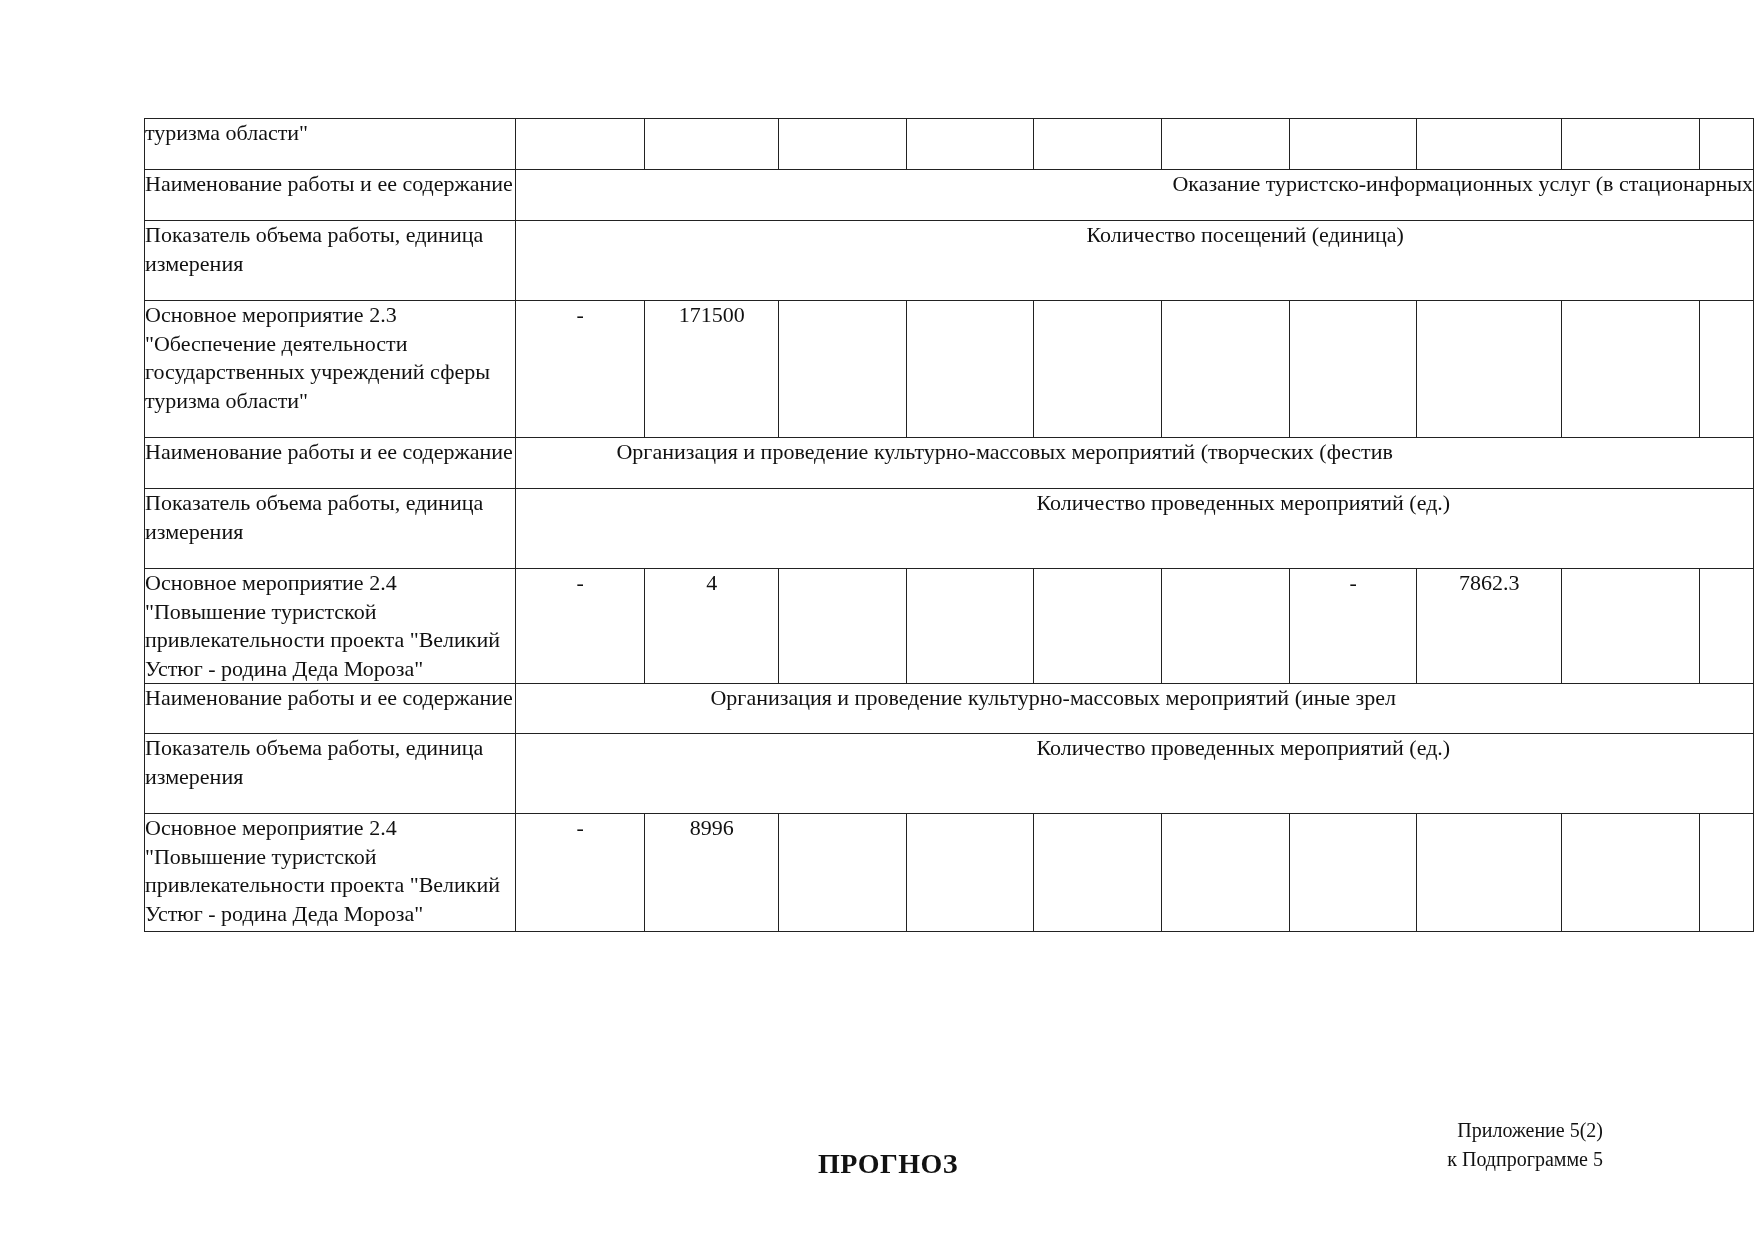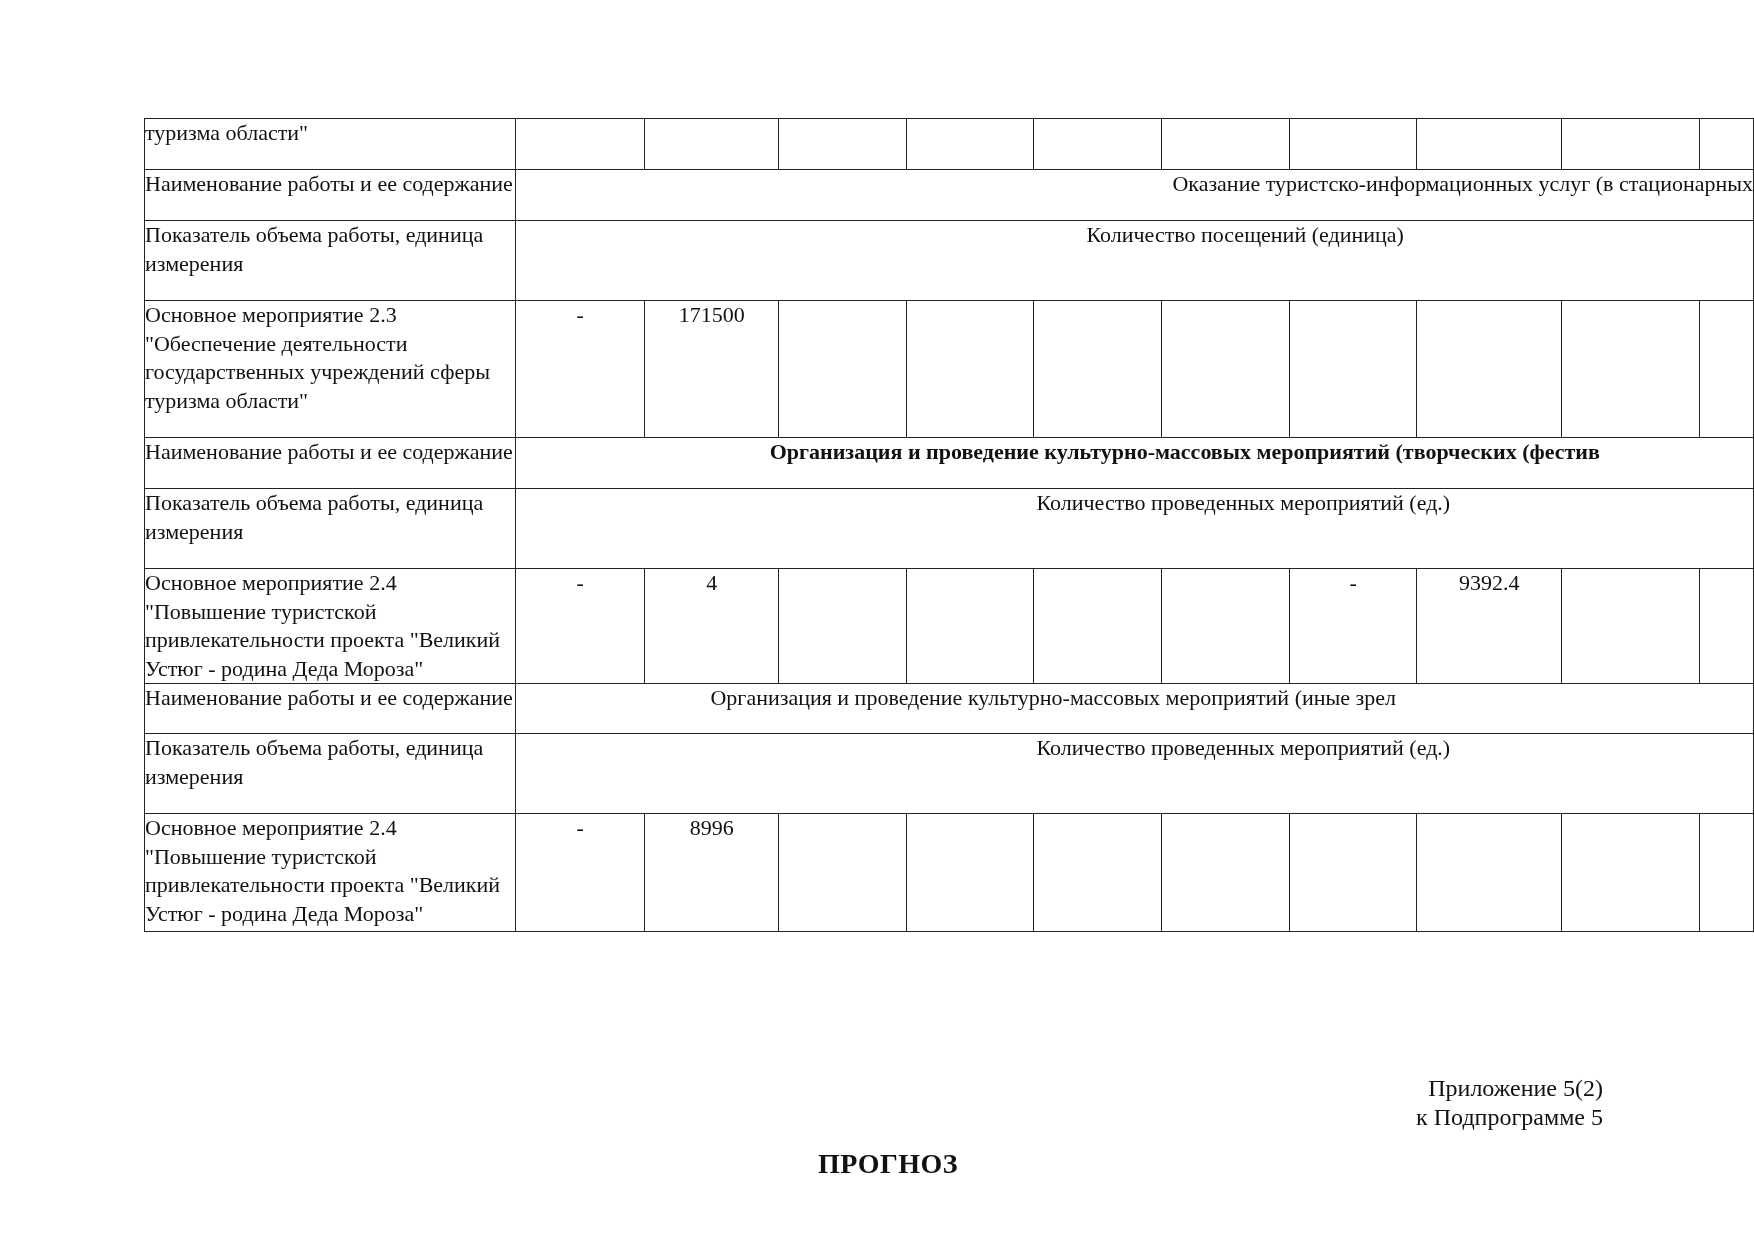--- a/index.html
+++ b/index.html
@@ -5,21 +5,21 @@
   html, body { margin:0; padding:0; background:#ffffff; }
   body { width:1754px; height:1240px; position:relative; overflow:hidden;
          font-family:"Liberation Serif", "DejaVu Serif", serif; color:#111; }
   .page { position:absolute; left:0; top:0; width:1754px; height:1240px; }
   table.grid { position:absolute; left:144px; top:118px; border-collapse:collapse; table-layout:fixed; }
   table.grid td { border:1.5px solid #222; padding:0; vertical-align:top; font-size:22px; line-height:28.5px; }
   td.label { padding:8px 6px 0 6px; text-align:left; }
   td.num { text-align:center; padding-top:10px; }
   td.span { text-align:center; padding-top:8px; white-space:nowrap; overflow:hidden; }
   td.span .inner { display:block; white-space:nowrap; }
-  .annex { position:absolute; right:151px; top:1074px; text-align:right; font-size:24px; line-height:29px; }
+  .annex { position:absolute; right:151px; top:1116px; text-align:right; font-size:20px; line-height:29px; }
   .title { position:absolute; left:818px; top:1148px; font-size:28px; font-weight:bold; letter-spacing:0.5px; }
   .clip { position:absolute; left:0; top:0; width:1754px; height:1240px; overflow:hidden; }
 </style>
 </head>
 <body>
 
 <div class="page clip">
   <table class="grid">
     <colgroup>
       <col style="width:448px">
@@ -69,39 +69,39 @@
           <td class="num"></td>
           <td class="num"></td>
           <td class="num"></td>
           <td class="num"></td>
           <td class="num"></td>
           <td class="num"></td>
         </tr>
         <tr style="height: 51px;">
           <td class="label">Наименование работы и ее содержание</td>
           <td class="span" colspan="10" style="text-align: left;">
-            <span class="inner" style="padding-left: 100px; text-align: center; font-weight: bold;">Организация и проведение культурно-массовых мероприятий (творческих (фестив</span>
+            <span class="inner" style="padding-left: 100px; text-align: left;">Организация и проведение культурно-массовых мероприятий (творческих (фестив</span>
           </td>
         </tr>
         <tr style="height: 80px;">
           <td class="label">Показатель объема работы, единица измерения</td>
           <td class="span" colspan="10" style="text-align: left;">
             <span class="inner" style="padding-left: 520px; text-align: left;">Количество проведенных мероприятий (ед.)</span>
           </td>
         </tr>
         <tr style="height: 109px;">
           <td class="label">Основное мероприятие 2.4 "Повышение туристской привлекательности проекта "Великий Устюг - родина Деда Мороза"</td>
           <td class="num">-</td>
           <td class="num">4</td>
           <td class="num"></td>
           <td class="num"></td>
           <td class="num"></td>
           <td class="num"></td>
           <td class="num">-</td>
-          <td class="num">9392.4</td>
+          <td class="num">7862.3</td>
           <td class="num"></td>
           <td class="num"></td>
         </tr>
         <tr style="height: 50px;">
           <td class="label">Наименование работы и ее содержание</td>
           <td class="span" colspan="10" style="text-align: left;">
             <span class="inner" style="padding-left: 194px; text-align: left;">Организация и проведение культурно-массовых мероприятий (иные зрел</span>
           </td>
         </tr>
         <tr style="height: 80px;">

